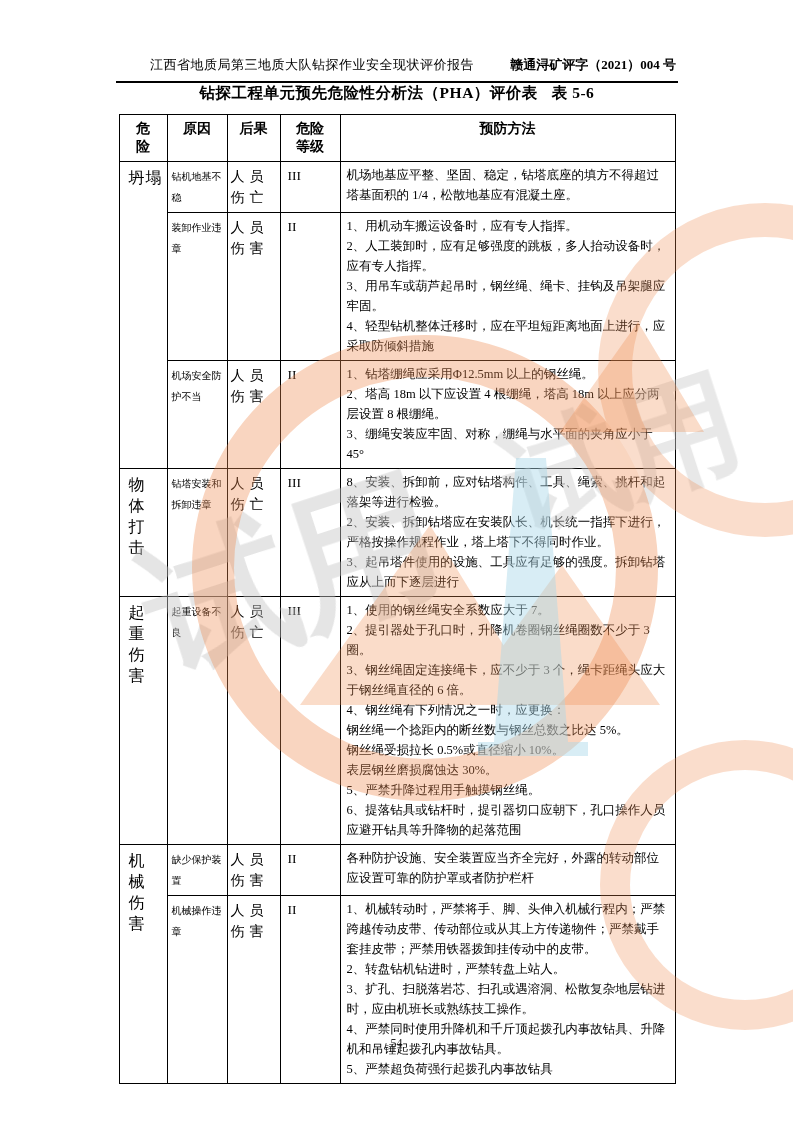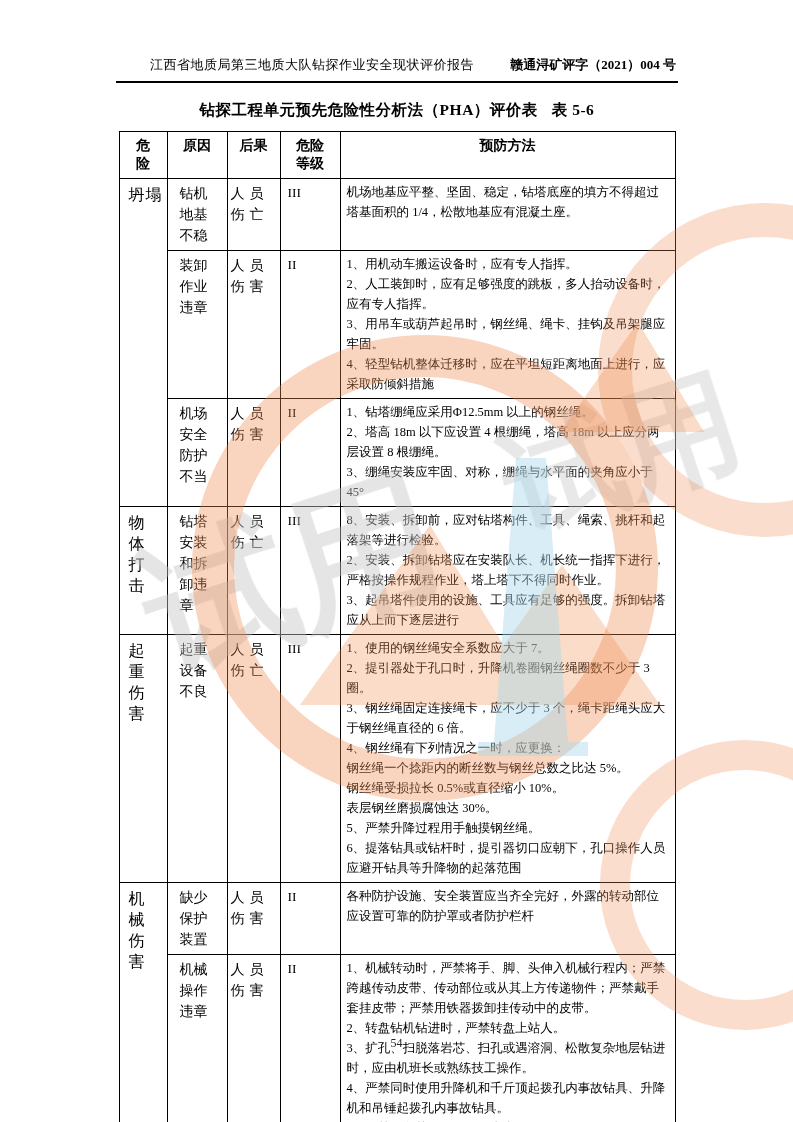--- a/index.html
+++ b/index.html
@@ -5,27 +5,27 @@
   html,body{margin:0;padding:0;}
   body{
     width:793px;height:1122px;position:relative;background:#ffffff;
     font-family:"Liberation Serif",serif;color:#000;overflow:hidden;
   }
   .content{position:absolute;left:116px;top:56px;width:562px;}
   .doc-header{display:flex;justify-content:space-between;align-items:flex-end;
     border-bottom:2px solid #000;padding:0 2px 7px 34px;}
   .doc-header .left{font-size:13px;letter-spacing:.5px;}
   .doc-header .right{font-size:13px;font-weight:bold;}
-  .doc-title{margin-top:17px;text-align:center;font-size:15.5px;font-weight:bold;letter-spacing:.5px;}
+  .doc-title{margin-top:0;text-align:center;font-size:15.5px;font-weight:bold;letter-spacing:.5px;}
   .doc-title .tbl-label{margin-left:14px;}
   table.pha{border-collapse:collapse;table-layout:fixed;width:556px;margin:10px auto 0 auto;position:relative;z-index:1;}
   table.pha th,table.pha td{border:1px solid #000;vertical-align:top;}
   table.pha th{font-weight:bold;font-size:14px;text-align:center;padding:5px 10px;line-height:18px;white-space:pre-line;}
   td.col-hazard{font-size:16px;line-height:21px;padding:5px 0 0 9px;white-space:pre-line;letter-spacing:1px;}
-  td.col-cause{font-size:14px;line-height:21px;padding:4px 12px;}
+  td.col-cause{font-size:10px;line-height:21px;padding:4px 4px;}
   td.col-consequence{font-size:14px;line-height:21px;padding:4px 3px;letter-spacing:5px;}
   td.col-level{font-size:13.5px;line-height:19px;padding:4px 0 0 7px;}
   td.col-prevention{font-size:12.5px;line-height:20px;padding:3px 5px 4px 6px;white-space:pre-line;}
   .page-footer{position:absolute;left:0;top:1036px;width:793px;text-align:center;
     font-size:12px;color:#222;}
   .watermark{position:absolute;left:0;top:0;width:793px;height:1122px;z-index:5;pointer-events:none;}
 </style>
 </head>
 <body>
 

